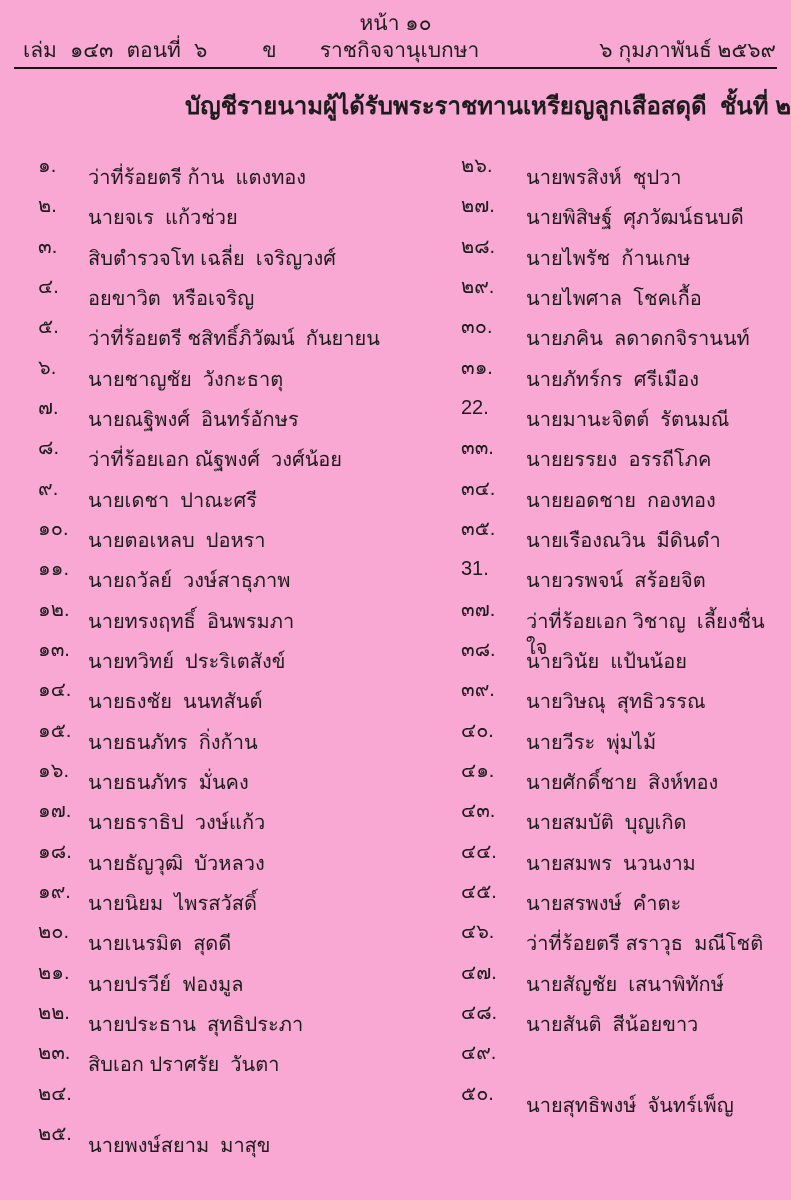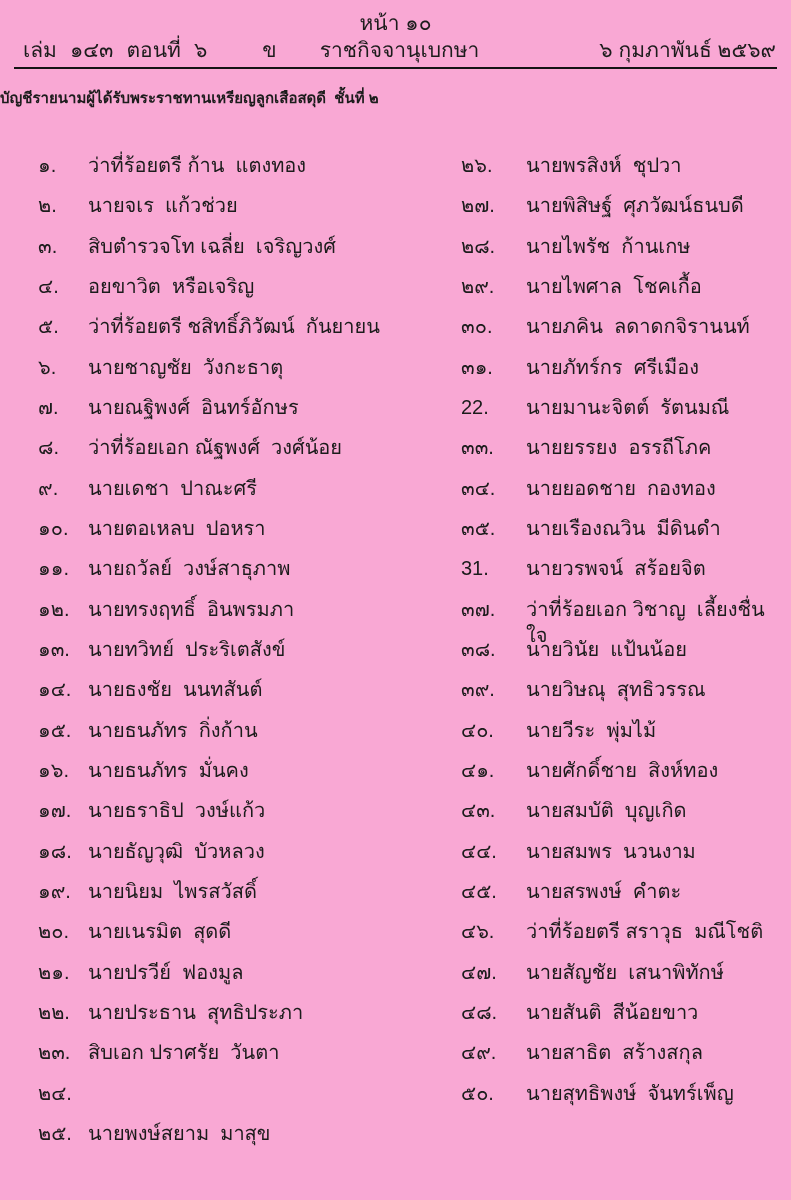--- a/index.html
+++ b/index.html
@@ -41,39 +41,39 @@
   .header-rule {
     position: absolute;
     top: 67px; left: 14px;
     width: 763px; height: 2px;
     background: #141414;
   }
   .doc-title {
     position: absolute;
     top: 86px; left: 0;
     width: 100%;
-    text-align: left;
+    text-align: right;
     font-weight: bold;
-    font-size: 15px;
+    font-size: 24px;
     white-space: pre-wrap;
   }
   .name-list { position: absolute; top: 152px; }
   .col-left  { left: 38px;  width: 400px; }
   .col-right { left: 461px; width: 315px; }
   .row {
     display: flex;
     align-items: flex-start;
     height: 40.33px;
     font-size: 20px;
     line-height: 26px;
   }
   .row .no { flex-shrink: 0; }
   .col-left  .no { width: 50px; }
   .col-right .no { width: 65px; }
-  .row .name { white-space: pre-wrap; }
+  .row .name { white-space: pre-wrap; margin-top: 12px; }
 </style>
 </head>
 <body>
 
 <div class="page">
 
   <div class="page-number">หน้า ๑๐</div>
 
   <div class="header-line">
     <span class="header-left">
@@ -323,21 +323,20 @@
     <span class="name">นายสัญชัย  เสนาพิทักษ์</span>
   </div>
 
   <div class="row">
     <span class="no">๔๘.</span>
     <span class="name">นายสันติ  สีน้อยขาว</span>
   </div>
 
   <div class="row">
     <span class="no">๔๙.</span>
-    <span class="name">นายสาธิต  สร้างสกุล</span>
   </div>
 
   <div class="row">
     <span class="no">๕๐.</span>
     <span class="name">นายสุทธิพงษ์  จันทร์เพ็ญ</span>
   </div>
 </div>
 
 </div>
 

